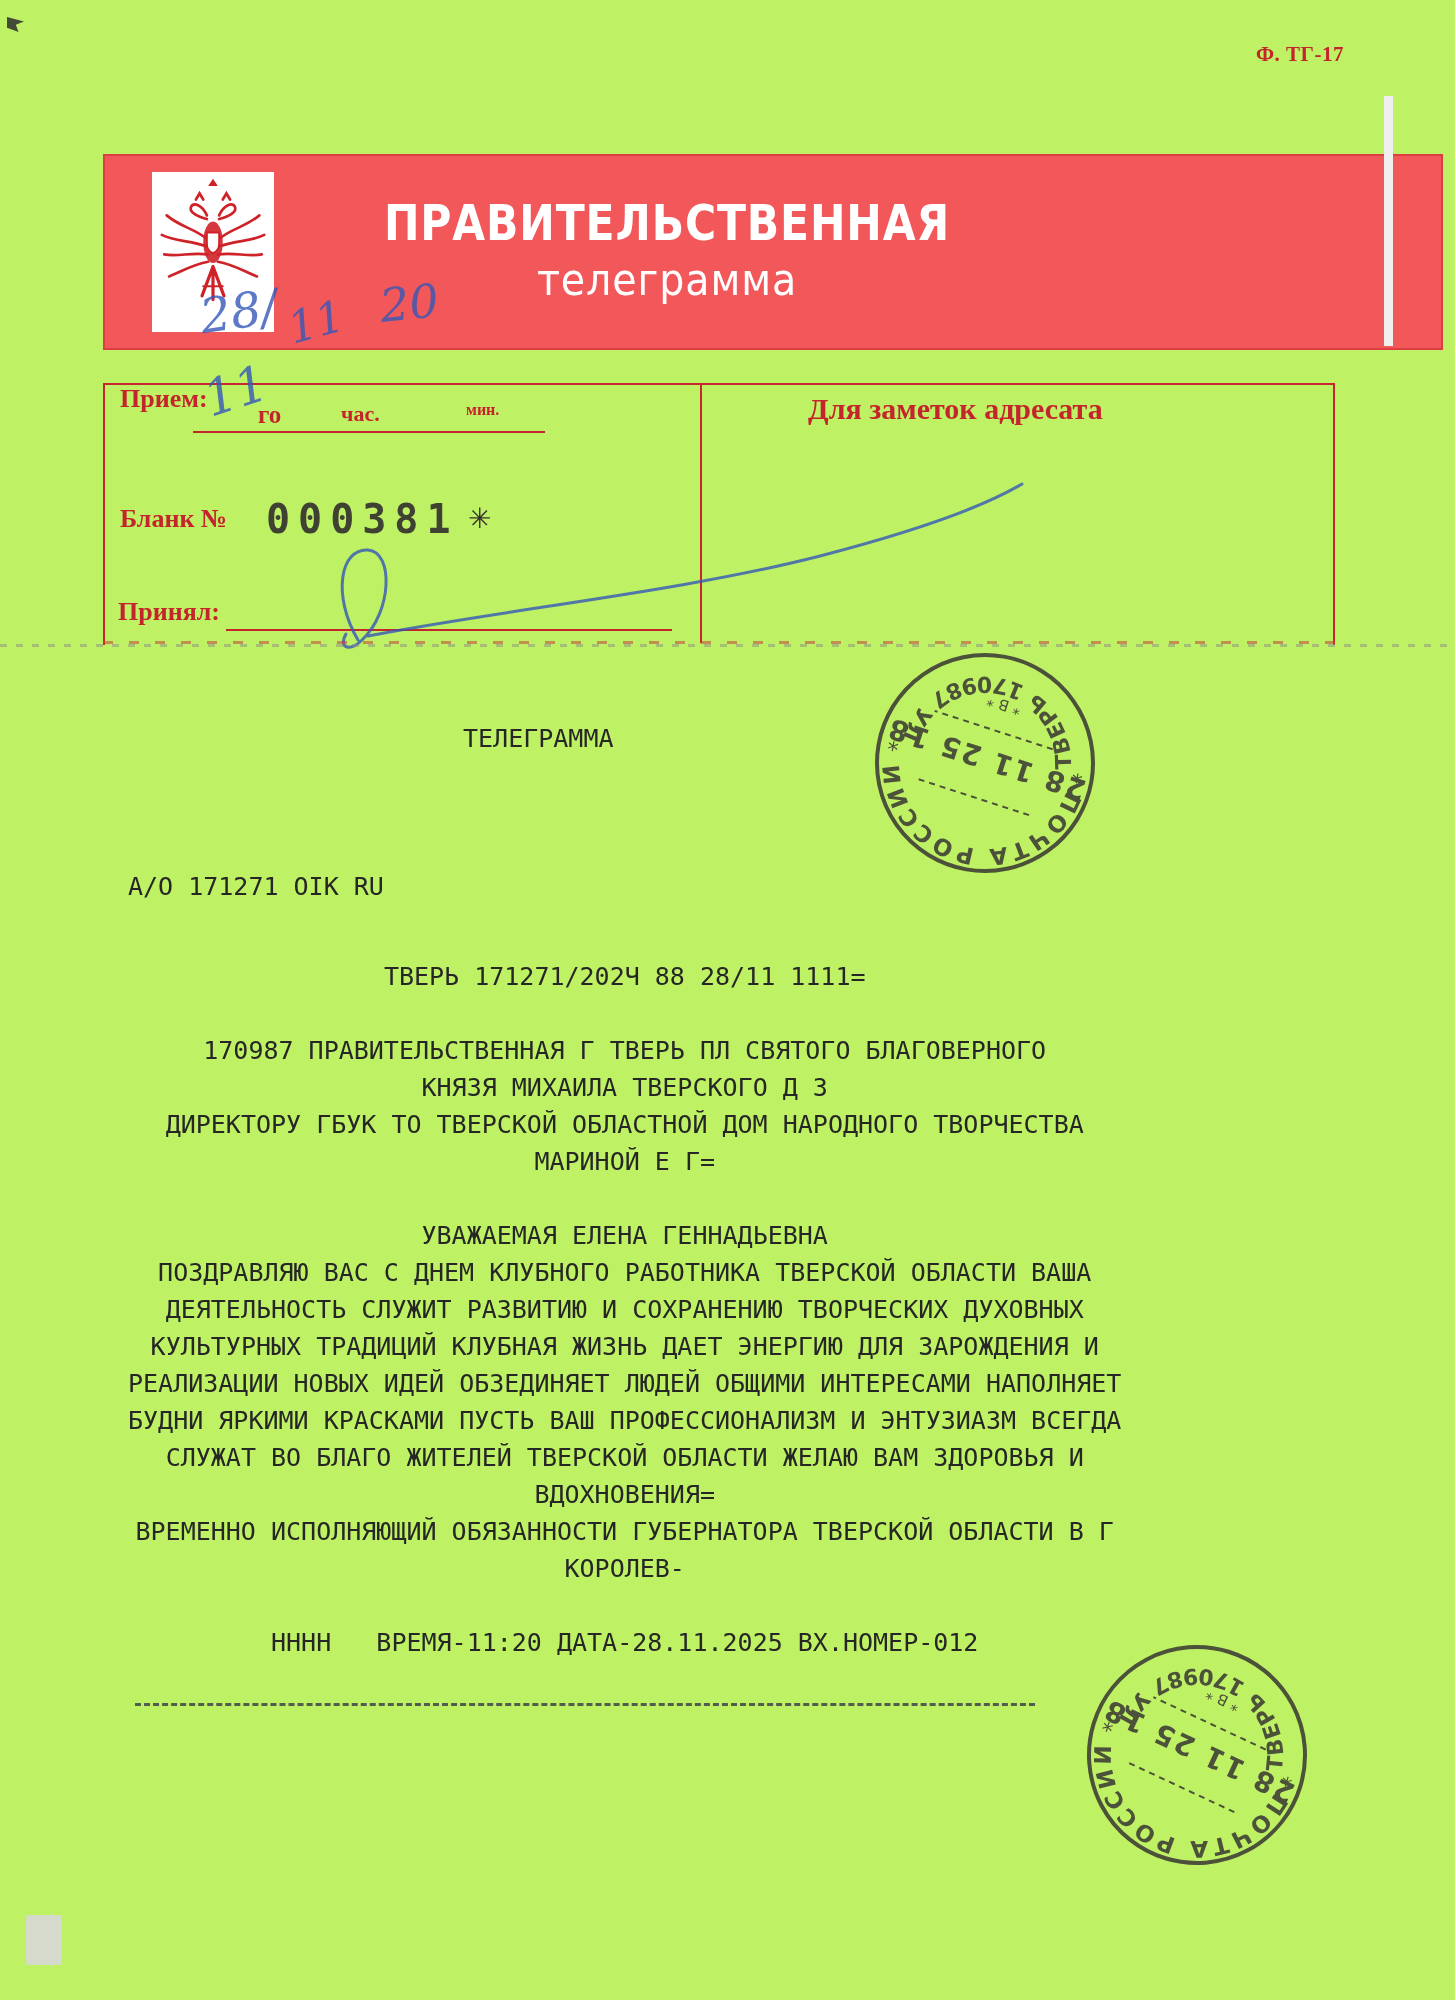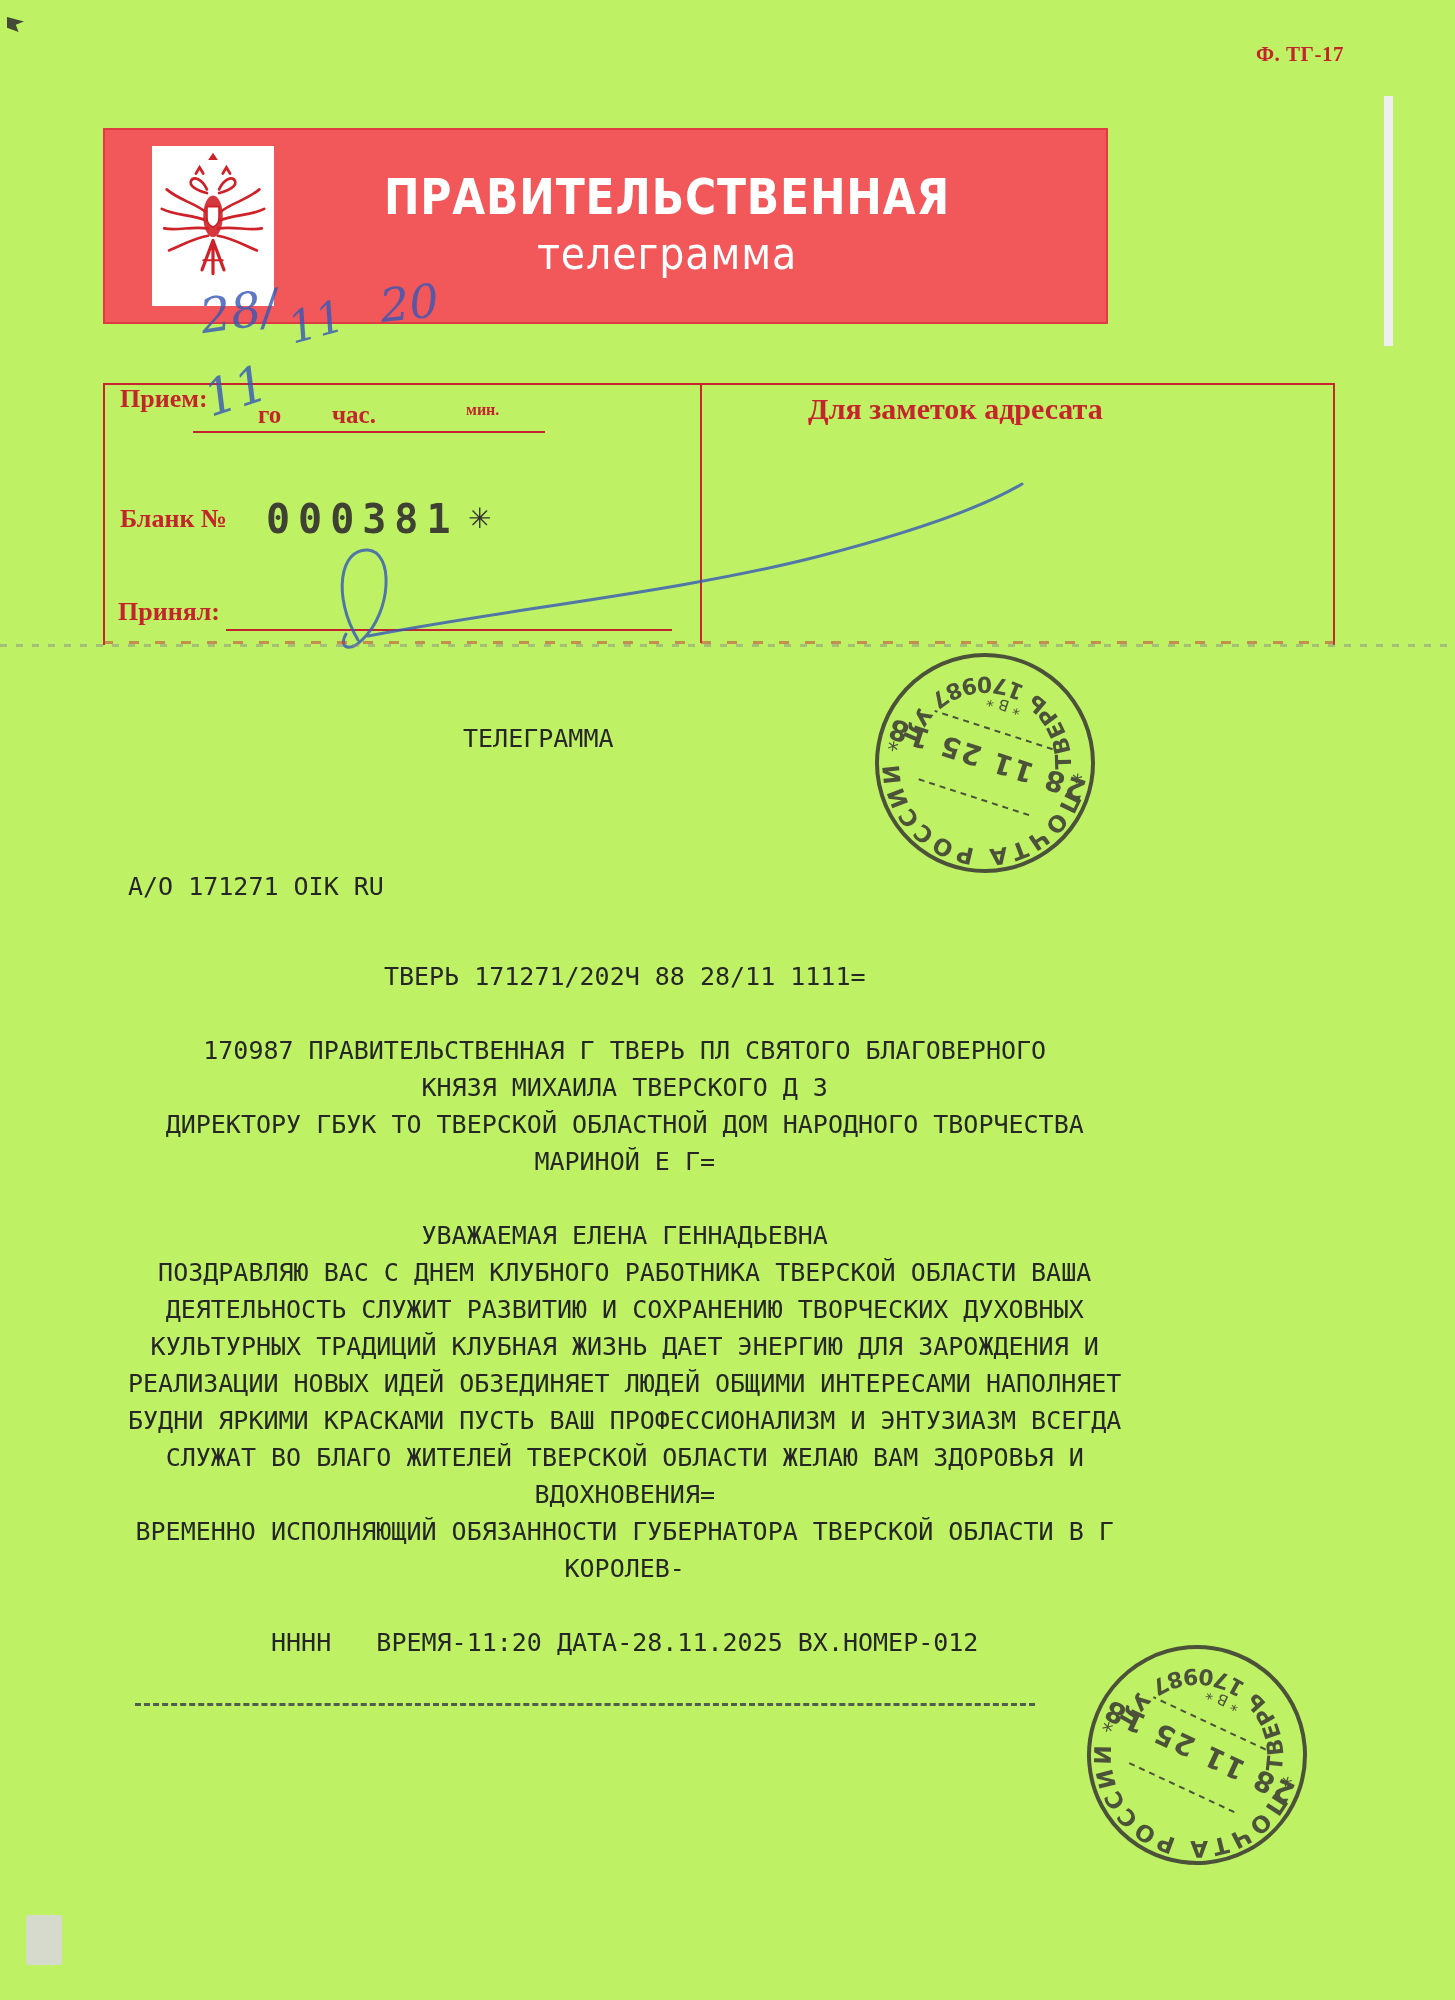--- a/index.html
+++ b/index.html
@@ -12,21 +12,21 @@
 
   
   .corner-mark{left:7px; top:17px; width:17px; height:15px; background:#2e2e2e; opacity:.85;
     clip-path:polygon(0 0,100% 30%,52% 52%,68% 100%,0 72%);}
 
   
   .form-code{left:1256px; top:42px; color:#c4242b; font-family:"Liberation Serif", serif;
     font-weight:bold; font-size:21px; letter-spacing:.5px;}
 
   
-  .banner{left:103px; top:128px; width:1005px; height:196px; background:#f2575a;
+  .banner{left:103px; top:154px; width:1340px; height:196px; background:#f2575a;
     border:2px solid #dd3d42; box-sizing:border-box;}
   .emblem-box{left:47px; top:16px; width:122px; height:160px; background:#ffffff;}
   .banner-text{left:0; top:0; width:1124px; text-align:center;}
   .banner-title{margin-top:40px; color:#ffffff; font-weight:bold; font-size:50px;
     letter-spacing:1px; transform:scaleX(.85); line-height:1.1;}
   .banner-subtitle{margin-top:2px; color:#ffffff; font-weight:400; font-size:45px;
     letter-spacing:1px; transform:scaleX(.88);}
 
   
   .streak{left:1384px; top:96px; width:9px; height:250px; background:#efefef;}
@@ -113,21 +113,21 @@
   </div>
 
   <div class="abs streak"></div>
 
   <div class="abs form-box"></div>
   <div class="abs form-divider"></div>
 
   <div class="abs red-label" style="left:120px; top:384px;">Прием:</div>
   <div class="abs red-underline" style="left:193px; top:431px; width:352px;"></div>
   <div class="abs red-label" style="left:258px; top:401px; font-size:25px;">го</div>
-  <div class="abs red-label" style="left:332px; top:401px; font-size:25px;">час.</div>
+  <div class="abs red-label" style="left:341px; top:401px; font-size:22px;">час.</div>
   <div class="abs red-label" style="left:466px; top:401px; font-size:16px;">мин.</div>
 
   <div class="abs hw" style="left:200px; top:283px; font-size:48px; transform:rotate(-8deg);">28/</div>
   <div class="abs hw" style="left:204px; top:362px; font-size:50px; transform:rotate(-18deg);">11</div>
   <div class="abs hw" style="left:288px; top:296px; font-size:44px; transform:rotate(-15deg);">11</div>
   <div class="abs hw" style="left:380px; top:276px; font-size:46px; transform:rotate(-6deg);">20</div>
 
   <div class="abs red-label" style="left:120px; top:504px;">Бланк №</div>
   <div class="abs stamped-number" style="left:266px; top:496px;">000381</div>
   <div class="abs blank-star" style="left:468px; top:502px;">✳</div>

